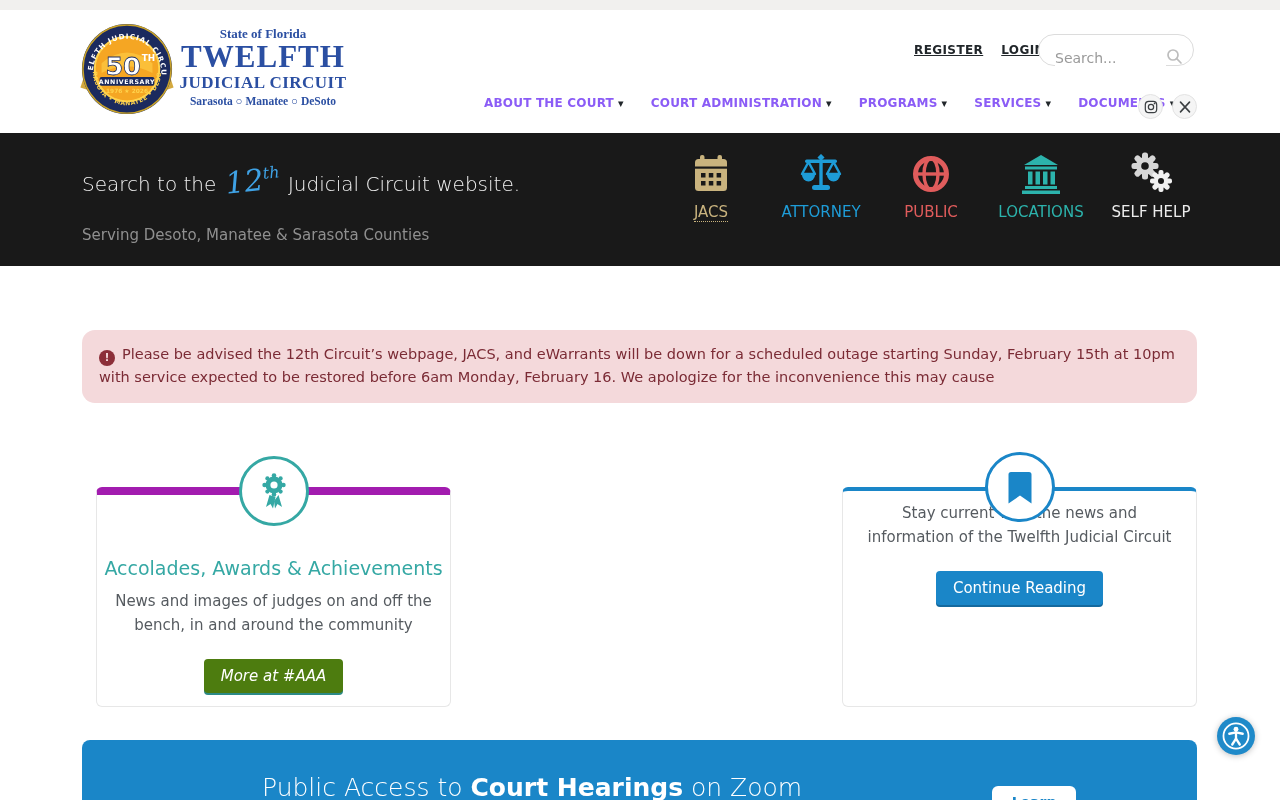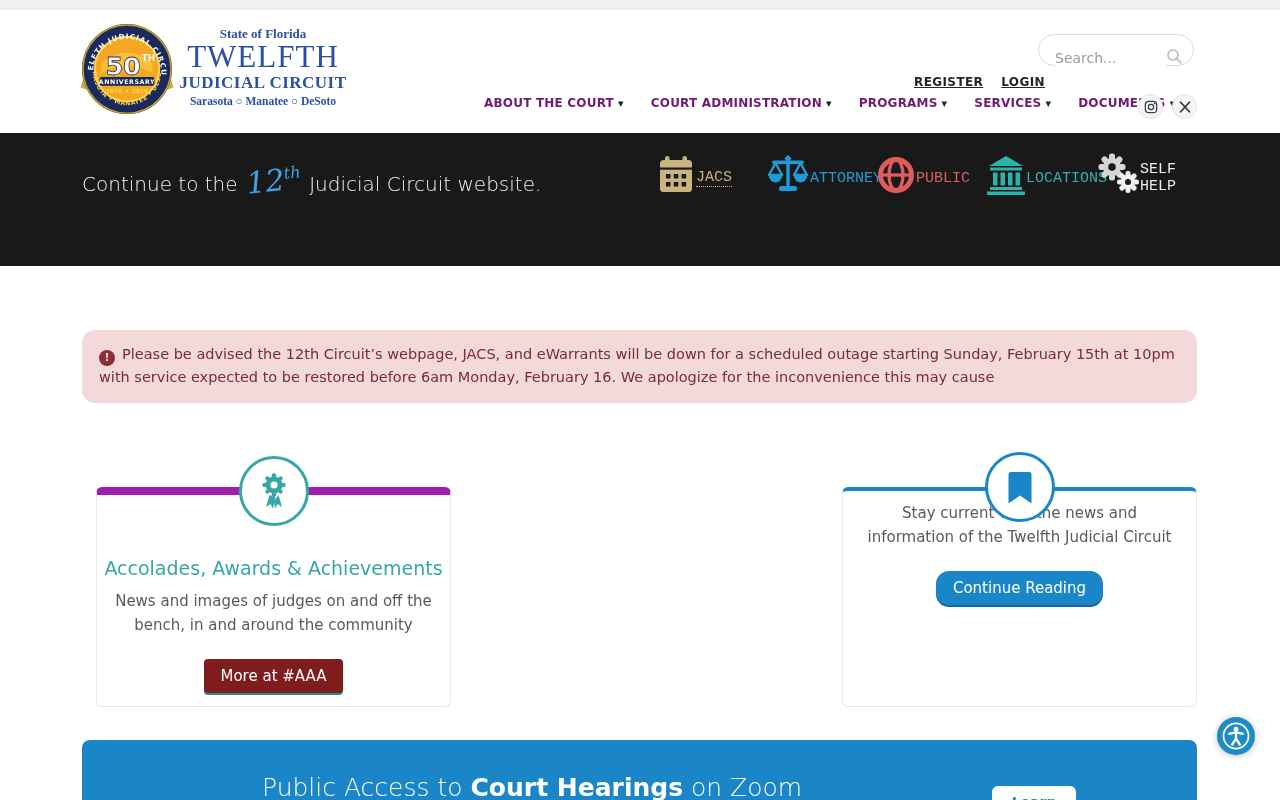--- a/index.html
+++ b/index.html
@@ -6,45 +6,45 @@
   html,body { background:#e9e9e9; }
   .page { position:relative; width:1280px; height:800px; margin:0 auto; background:#ffffff;
           overflow:hidden; font-family:"DejaVu Sans", sans-serif; }
   
   .topstrip { position:absolute; top:0; left:0; width:1280px; height:10px; background:#f1f0ee; }
   
   .header { position:absolute; top:10px; left:0; width:1280px; height:123px; background:#ffffff; }
   .seal { position:absolute; left:80px; top:12px; }
   .logo-text { position:absolute; left:178px; top:16px; width:170px; text-align:center; color:#2b4fa2; }
   .logo-state { font-family:"Liberation Serif", serif; font-weight:bold; font-size:13px; }
-  .logo-t1 { font-family:"Liberation Serif", serif; font-weight:normal; font-size:31px; line-height:30px; letter-spacing:1px; }
+  .logo-t1 { font-family:"Liberation Serif", serif; font-weight:bold; font-size:31px; line-height:30px; letter-spacing:1px; }
   .logo-t2 { font-family:"Liberation Serif", serif; font-weight:bold; font-size:17px; line-height:21px; letter-spacing:0.5px; }
   .logo-counties { font-family:"Liberation Serif", serif; font-weight:bold; font-size:11.5px; margin-top:2px; }
-  .auth { position:absolute; top:33px; left:914px; display:flex; gap:18px;margin-top:32px; }
+  .auth { position:absolute; top:33px; left:914px; display:flex; gap:18px; }
   .auth a { font-size:12px; font-weight:bold; letter-spacing:0.4px; color:#21262a; text-decoration:underline; cursor:pointer; }
   .searchbox { position:absolute; left:1038px; top:24px; width:156px; height:32px; border:1px solid #dcdcdc;
                border-radius:16px; display:flex; align-items:center; padding:16px 10px 0 16px; background:#fff; }
   .searchbox input { border:none; outline:none; flex:1; font-size:14px; color:#444; width:100px;
                      font-family:"DejaVu Sans", sans-serif; }
   .searchbox input::placeholder { color:#9a9a9a; }
   .nav { position:absolute; left:484px; top:86px; display:flex; gap:27px; align-items:center; }
-  .nav-item { font-size:12px; font-weight:bold; color:#701a75; letter-spacing:0.2px; cursor:pointer; white-space:nowrap; }
+  .nav-item { font-size:12px; font-weight:bold; color:#8b5cf6; letter-spacing:0.2px; cursor:pointer; white-space:nowrap; }
   .nav-item::after { content:"▾"; font-size:11px; margin-left:4px; color:#21262a; }
   .socials { position:absolute; left:1138px; top:84px; display:flex; gap:9px; }
   .social-btn { width:25px; height:25px; border-radius:50%; background:#f5f5f5; border:1px solid #e3e3e3;
                 display:flex; align-items:center; justify-content:center; cursor:pointer; }
   
   .hero { position:absolute; top:133px; left:0; width:1280px; height:133px; background:#191919; }
   .hero-head { position:absolute; left:82px; top:172px; color:#f2f2f2; font-size:20px; font-weight:300; }
   .hero-num { font-family:"DejaVu Serif", serif; font-style:italic; color:#3fa2e5; font-size:30px;
               display:inline-block; transform:rotate(-6deg); margin:0 2px; line-height:0; }
   .hero-num sup { font-size:16px; }
   .hero-sub { position:absolute; left:82px; top:226px; color:#8f8f8f; font-size:15px; }
   .quicklinks { position:absolute; left:656px; top:152px; display:flex; }
-  .qlink { width:110px; display:flex; align-items:center; cursor:pointer;font-family:Liberation Mono, monospace; }
+  .qlink { width:110px; display:flex; flex-direction:column; align-items:center; cursor:pointer; }
   .qlink .qicon { height:42px; display:flex; align-items:flex-end; justify-content:center; }
   .qlink .qlabel { margin-top:9px; font-size:15px; }
   .ql-jacs .qlabel { color:#c9b37e; border-bottom:1px dotted #c9b37e; }
   .ql-attorney .qlabel { color:#1e9cd7; }
   .ql-public .qlabel { color:#e05c5c; }
   .ql-locations .qlabel { color:#2cb3ac; }
   .ql-selfhelp .qlabel { color:#ececec; }
   
   .alert { position:absolute; left:82px; top:330px; width:1115px; min-height:73px; background:#f4d9db;
            border-radius:13px; padding:13px 17px; color:#7b2b35; font-size:14.5px; line-height:22px; }
@@ -62,23 +62,23 @@
   .card-1 .card-circle { border:3px solid #35a8a4; }
   .card-2 .card-circle { border:3px solid #40464e; }
   .card-3 .card-circle { border:3px solid #1a86c8; }
   .card-title { margin-top:62px; font-size:19px; }
   .card-1 .card-title { color:#35a8a4; }
   .card-2 .card-title { color:#3f454d; }
   .card-3 .card-title { color:#1a86c8; }
   .card-body { margin:10px auto 0; width:320px; font-size:15px; line-height:24px; color:#565b60; }
   .card-btn { display:inline-block; margin-top:22px; padding:8px 17px; border:none; border-radius:4px;
               color:#fff; font-size:15px; cursor:pointer; font-family:"DejaVu Sans", sans-serif; }
-  .card-1 .card-btn { background:#7f1d1d; box-shadow:0 2px 0 #2c8a86; }
+  .card-1 .card-btn { background:#4d7c0f; box-shadow:0 2px 0 #2c8a86;font-style:italic; }
   .card-2 .card-btn { background:#474d54; box-shadow:0 2px 0 #33383e; }
-  .card-3 .card-btn { background:#1a86c8; box-shadow:0 2px 0 #14699e;border-radius:13px; }
+  .card-3 .card-btn { background:#1a86c8; box-shadow:0 2px 0 #14699e; }
   
   .banner { position:absolute; left:82px; top:740px; width:1115px; height:70px; background:#1a86c8;
             border-radius:8px 8px 0 0; }
   .banner-head { position:absolute; left:180px; top:33px; color:#ffffff; font-size:25px; font-weight:300; white-space:nowrap; }
   .banner-head b { font-weight:bold; }
   .banner-btn { position:absolute; left:910px; top:46px; width:84px; height:40px; background:#ffffff;
                 border:none; border-radius:6px; color:#1a86c8; font-size:14px; font-weight:bold; cursor:pointer;
                 font-family:"DejaVu Sans", sans-serif; padding-top:8px; }
   
   .a11y { position:absolute; left:1217px; top:717px; width:38px; height:38px; border-radius:50%;
@@ -162,22 +162,23 @@
         <svg width="12" height="12" viewBox="0 0 16 16">
           <path d="M2 1.5 L14 14.5 M14 1.5 L2 14.5" stroke="#3c4043" stroke-width="2.1" stroke-linecap="round"></path>
         </svg>
       </div>
     </div>
   </div>
 
   <div class="hero"></div>
 
   <div class="hero-head">
-    <span>Continue to the </span><span class="hero-num"><span>12</span><sup>th</sup></span><span> Judicial Circuit website.</span>
-  </div>
+    <span>Search to the </span><span class="hero-num"><span>12</span><sup>th</sup></span><span> Judicial Circuit website.</span>
+  </div>
+  <div class="hero-sub">Serving Desoto, Manatee &amp; Sarasota Counties</div>
 
   <div class="quicklinks">
 
     <div class="qlink ql-jacs">
       <span class="qicon">
         <svg width="40" height="40" viewBox="0 0 40 40">
           <rect x="9" y="1" width="4.5" height="8" rx="2" fill="#c9b37e"></rect>
           <rect x="26.5" y="1" width="4.5" height="8" rx="2" fill="#c9b37e"></rect>
           <rect x="4" y="5" width="32" height="32" rx="3.5" fill="#c9b37e"></rect>
           <rect x="4" y="12.5" width="32" height="2.2" fill="#191919"></rect>

